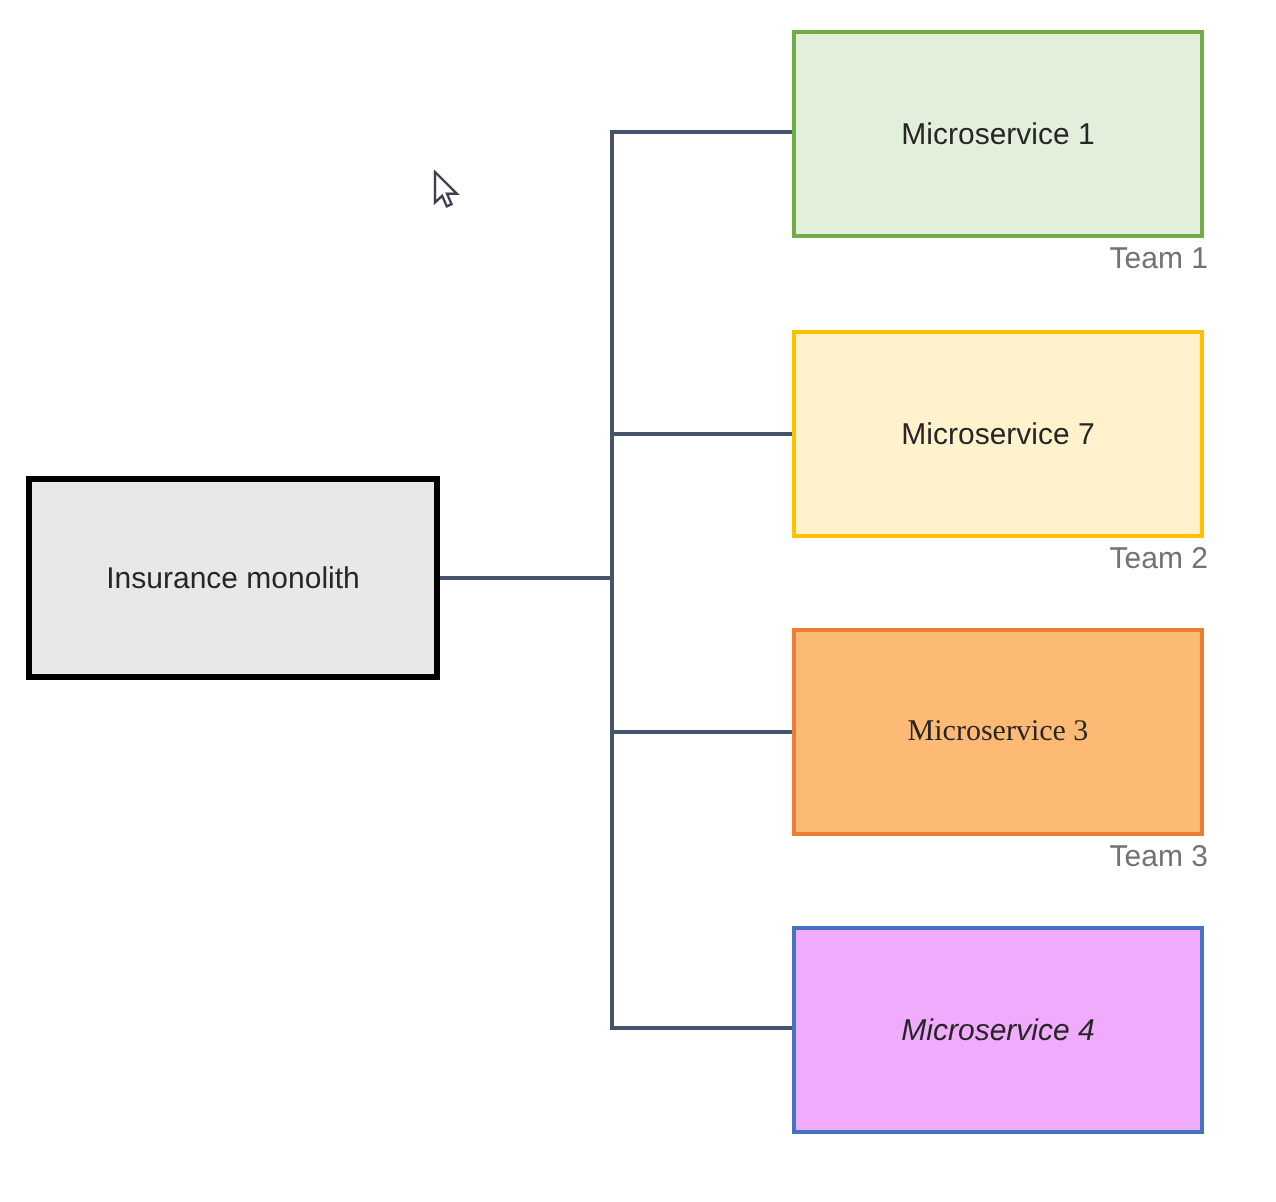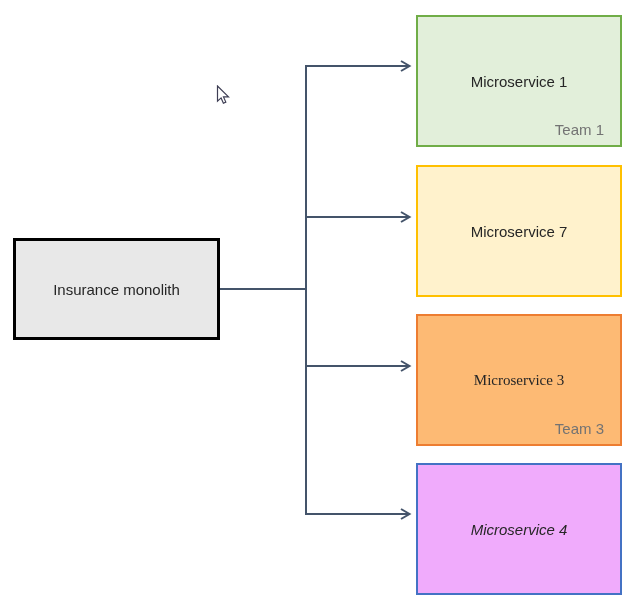--- a/index.html
+++ b/index.html
@@ -26,22 +26,22 @@
     color: #262626;
     text-align: center;
   }
   .monolith {
     left: 13px; top: 238px;
     width: 207px; height: 102px;
     border: 3px solid #1d4ed8;
     background: #e8e8e8;
   }
   .ms {
-    left: 416px;
-    width: 206px; height: 132px;
+    left: 396px;
+    width: 206px; height: 104px;
     border: 2px solid;
   }
   .ms1 { top: 15px;  border-color: #70ad47; background: #e2efda; }
   .ms2 { top: 165px; border-color: #ffc000; background: #fff2cc; }
   .ms3 { top: 314px; border-color: #ed7d31; background: #fce4d6; }
   .ms4 { top: 463px; border-color: #4472c4; background: #dae3f3; }
   .team {
     position: absolute;
     left: 398px;
     width: 206px;
@@ -84,20 +84,21 @@
   </div>
 
   <div class="node ms ms1" style="background-color: rgb(226, 239, 218); border-color: rgb(112, 173, 71);">
     <span>Microservice 1</span>
   </div>
   <div class="team team1">Team 1</div>
 
   <div class="node ms ms2" style="background-color: rgb(255, 242, 204); border-color: rgb(255, 192, 0);">
     <span>Microservice 7</span>
   </div>
+  <div class="team team2">Team 2</div>
 
   <div class="node ms ms3" style="background-color: #fdba74; border-color: rgb(237, 125, 49); font-family: Liberation Serif, serif;">
     <span>Microservice 3</span>
   </div>
   <div class="team team3">Team 3</div>
 
   <div class="node ms ms4" style="background-color: #f0abfc; border-color: rgb(68, 114, 196); font-style: italic;">
     <span>Microservice 4</span>
   </div>
 

